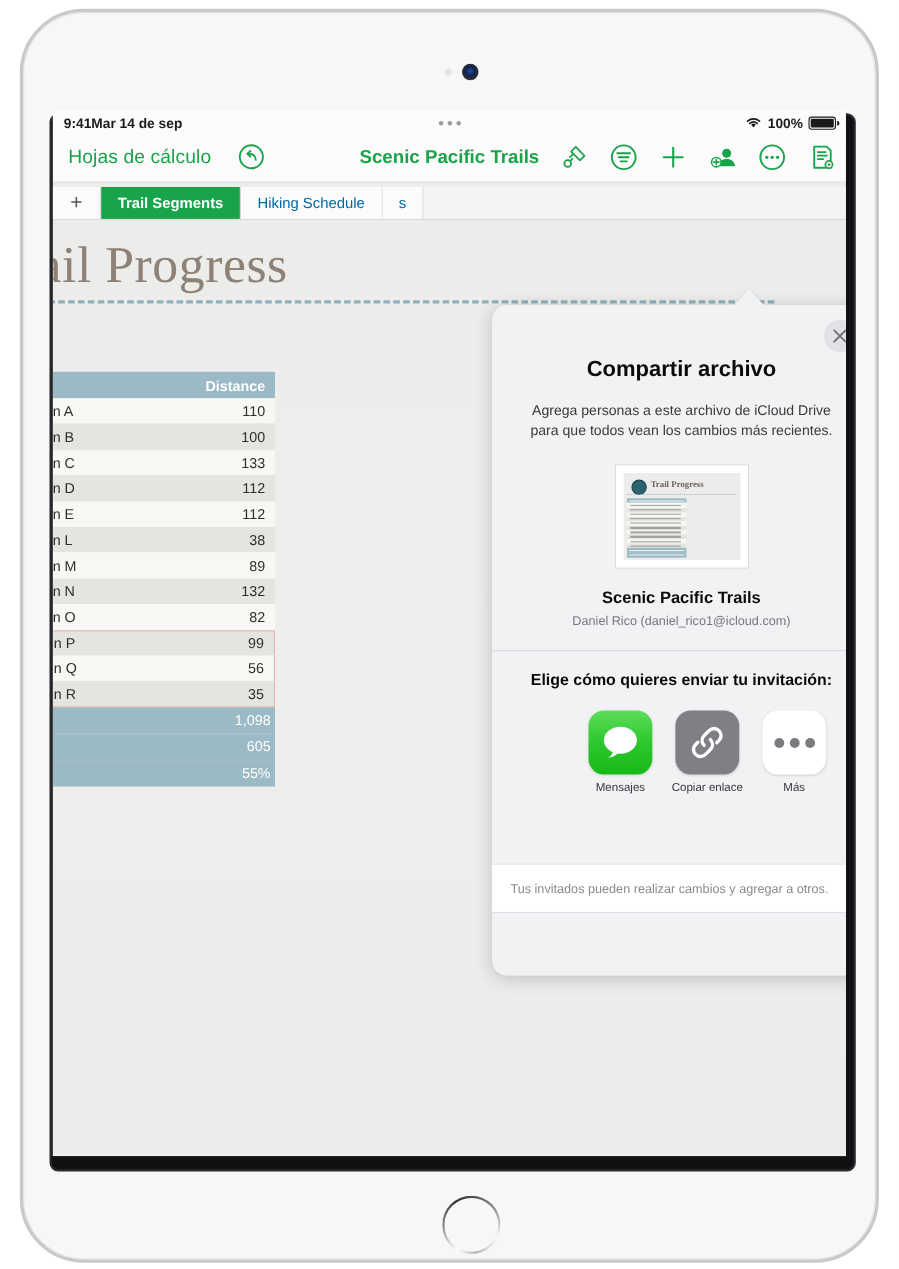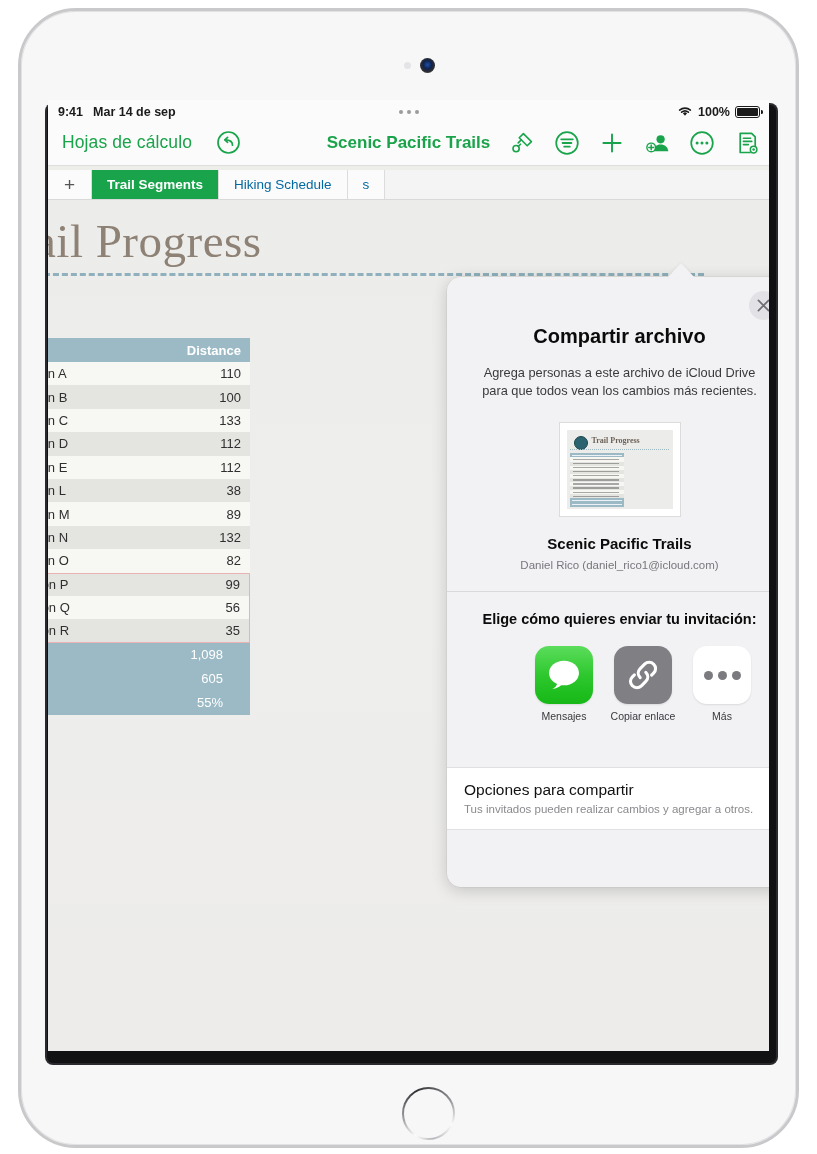--- a/index.html
+++ b/index.html
@@ -72,21 +72,21 @@
   }
 
   
   #statusbar {
     position: absolute; left: 0; top: 0;
     width: 100%; height: 24px;
     background: #fbfbfb;
     display: flex; align-items: center;
     font-size: 12.5px; font-weight: bold; color: #1b1b1b;
   }
-  #status-left { position: absolute; left: 10px; display: flex; gap: 10px; align-items: center; }
+  #status-left { position: absolute; left: 10px; display: flex; align-items: center; }
   #status-center-dots { position: absolute; left: 50%; transform: translateX(-50%); display: flex; gap: 4px; }
   #status-center-dots i { width: 4px; height: 4px; border-radius: 50%; background: #9b9b9b; display: block; }
   #status-right { position: absolute; right: 9px; display: flex; gap: 5px; align-items: center; }
   .batt {
     width: 25px; height: 12px; border: 1.4px solid #1b1b1b; border-radius: 3px;
     position: relative; padding: 1.3px;
   }
   .batt::after {
     content: ""; position: absolute; right: -3.6px; top: 3.4px;
     width: 2px; height: 4px; background: #1b1b1b; border-radius: 0 1.5px 1.5px 0;
@@ -166,21 +166,21 @@
   .trow { display: flex; height: 23.4px; align-items: center; }
   .trow .c1 { flex: 1; padding-left: 10px; white-space: nowrap; overflow: hidden; }
   .trow .c2 { width: 86px; text-align: right; padding-right: 9px; }
   .trow.head { background: #9cbac5; color: #ffffff; font-weight: bold; height: 24px; }
   .trow.odd  { background: #f7f7f4; }
   .trow.even { background: #e4e4e1; }
   .trow.sel  { border-left: 1px solid #e9b3b3; border-right: 1px solid #e9b3b3; }
   .trow.sel-top { border-top: 1px solid #e9b3b3; }
   .trow.sel-bot { border-bottom: 1px solid #e9b3b3; }
   .trow.total { background: #9cbac5; color: #ffffff; height: 24px; }
-  .trow.total .c2 { padding-right: 27px; }
+  .trow.total .c2 { padding-right: 4px; }
 
   
   #popover {
     position: absolute;
     left: 399px; top: 177px;
     width: 345px; height: 610px;
     background: #f2f2f5;
     border-radius: 14px;
     box-shadow: 0 3px 16px rgba(0,0,0,.18), 0 0 0 .5px rgba(0,0,0,.07);
     overflow: hidden;
@@ -554,19 +554,18 @@
         <div class="app-icon ic-more">
           <i></i>
             <i style="margin:0 5px"></i>
             <i></i>
         </div>
         <div class="app-label">Más</div>
       </div>
     </div>
 
     <div id="share-options">
-      <div id="so-title">Opciones para compartir</div>
       <div id="so-sub">Tus invitados pueden realizar cambios y agregar a otros.</div>
       <div id="so-chev">›</div>
     </div>
   </div>
 
 </div>
 
 </body></html>

